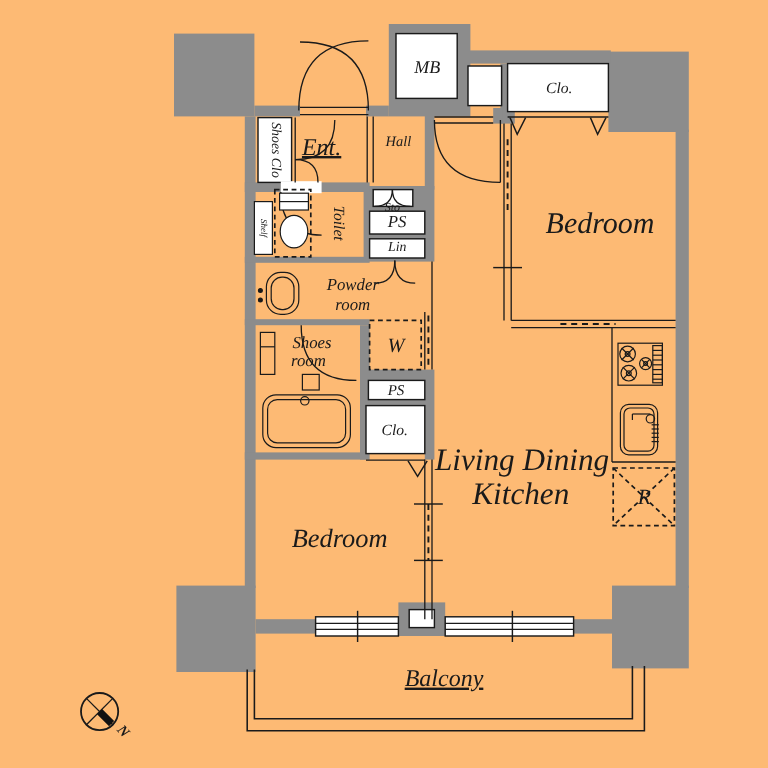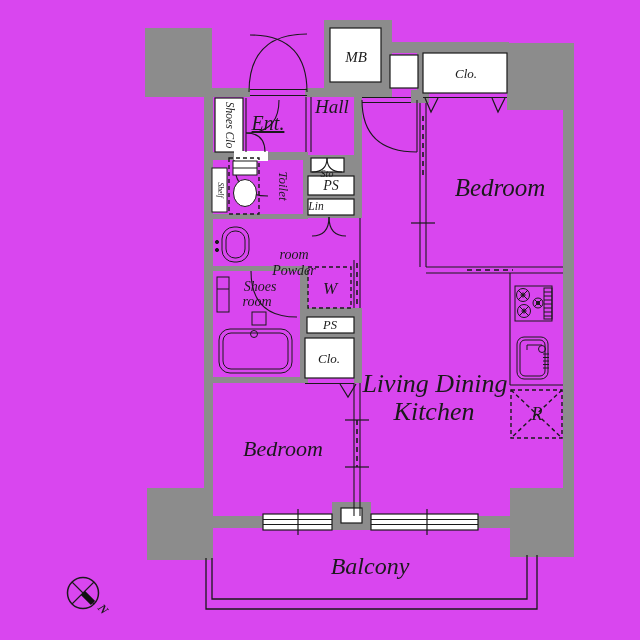--- a/index.html
+++ b/index.html
@@ -1,16 +1,16 @@
 <!DOCTYPE html>
 <html><head>
 <meta charset="utf-8">
 <style>
   html,body{margin:0;padding:0;background:#ffffff;}
-  #stage{position:relative;width:640px;height:640px;background:#d946ef;overflow:hidden;
+  #stage{position:relative;width:640px;height:640px;background:#fdba74;overflow:hidden;
          font-family:"Liberation Serif","DejaVu Serif",serif;color:#1a1a1a;}
   #plan-svg{position:absolute;left:0;top:0;}
   .lbl{position:absolute;font-style:italic;white-space:nowrap;transform:translate(-50%,-50%);
        color:#1a1a1a;line-height:1;}
   .lbl.vert{transform:translate(-50%,-50%) rotate(90deg);}
   .lbl.north{transform:translate(-50%,-50%) rotate(48deg);}
 </style>
 </head>
 <body>
 
@@ -204,33 +204,33 @@
     <line x1="94" y1="582" x2="72" y2="604" stroke-width="1.1"></line>
     <line x1="83" y1="593" x2="93" y2="603" stroke-width="6" stroke="#111111"></line>
   </g>
 </svg>
 
   <div class="lbl" style="left:356px;top:57px; font-size:15px;">MB</div>
   <div class="lbl" style="left:466px;top:73px; font-size:13px;">Clo.</div>
   <div class="lbl" style="left:500px;top:187px;font-size:25px;">Bedroom</div>
   <div class="lbl vert" style="left:229px;top:125px;font-size:11.5px;">Shoes Clo</div>
   <div class="lbl" style="left:268px;top:123px;font-size:20px;text-decoration:underline;">Ent.</div>
-  <div class="lbl" style="left:332px;top:106px;font-size:19px;">Hall</div>
+  <div class="lbl" style="left:332px;top:118px;font-size:12px;">Hall</div>
   <div class="lbl" style="left:327px;top:174px;font-size:10px;">Sto</div>
   <div class="lbl" style="left:331px;top:186px;font-size:14px;">PS</div>
-  <div class="lbl" style="left:316px;top:207px;font-size:11.5px;">Lin</div>
+  <div class="lbl" style="left:331px;top:207px;font-size:11.5px;">Lin</div>
   <div class="lbl vert" style="left:283px;top:186px;font-size:13px;">Toilet</div>
   <div class="lbl vert" style="left:219.5px;top:190px;font-size:7.5px;">Shelf</div>
-  <div class="lbl" style="left:294px;top:239px;font-size:14px;margin-top:32px;">Powder</div>
+  <div class="lbl" style="left:294px;top:239px;font-size:14px;">Powder</div>
   <div class="lbl" style="left:294px;top:255px;font-size:14px;">room</div>
   <div class="lbl" style="left:260px;top:287px;font-size:14px;">Shoes</div>
   <div class="lbl" style="left:257px;top:302px;font-size:14px;">room</div>
   <div class="lbl" style="left:330px;top:288px;font-size:17px;">W</div>
   <div class="lbl" style="left:330px;top:325px;font-size:12.5px;">PS</div>
   <div class="lbl" style="left:329px;top:358px;font-size:13px;">Clo.</div>
   <div class="lbl" style="left:434px;top:412px;font-size:26px;">Kitchen</div>
   <div class="lbl" style="left:435px;top:384px;font-size:26px;">Living Dining</div>
   <div class="lbl" style="left:537px;top:414px;font-size:18px;">R</div>
   <div class="lbl" style="left:283px;top:449px;font-size:22px;">Bedroom</div>
-  <div class="lbl" style="left:370px;top:566px;font-size:24px;">Balcony</div>
+  <div class="lbl" style="left:370px;top:566px;font-size:20px;text-decoration:underline;">Balcony</div>
   <div class="lbl north" style="left:103px;top:609px;font-size:12px;font-weight:bold;">N</div>
 
 </div>
 
 </body></html>

